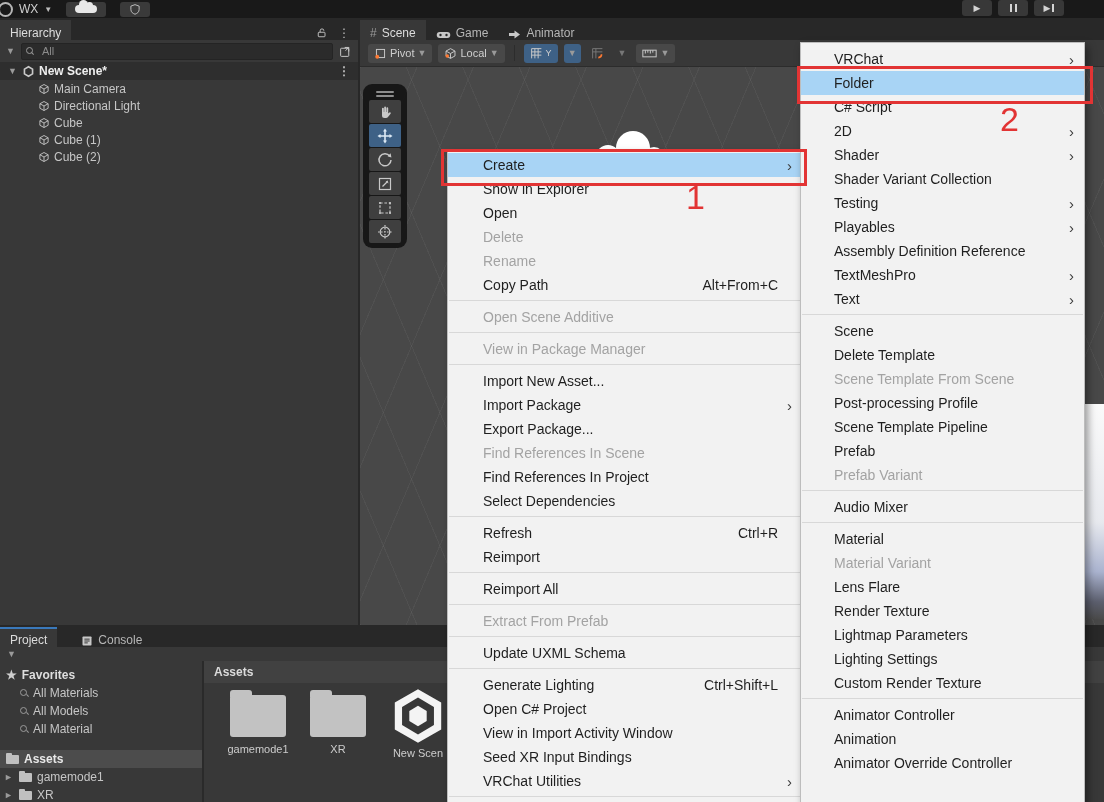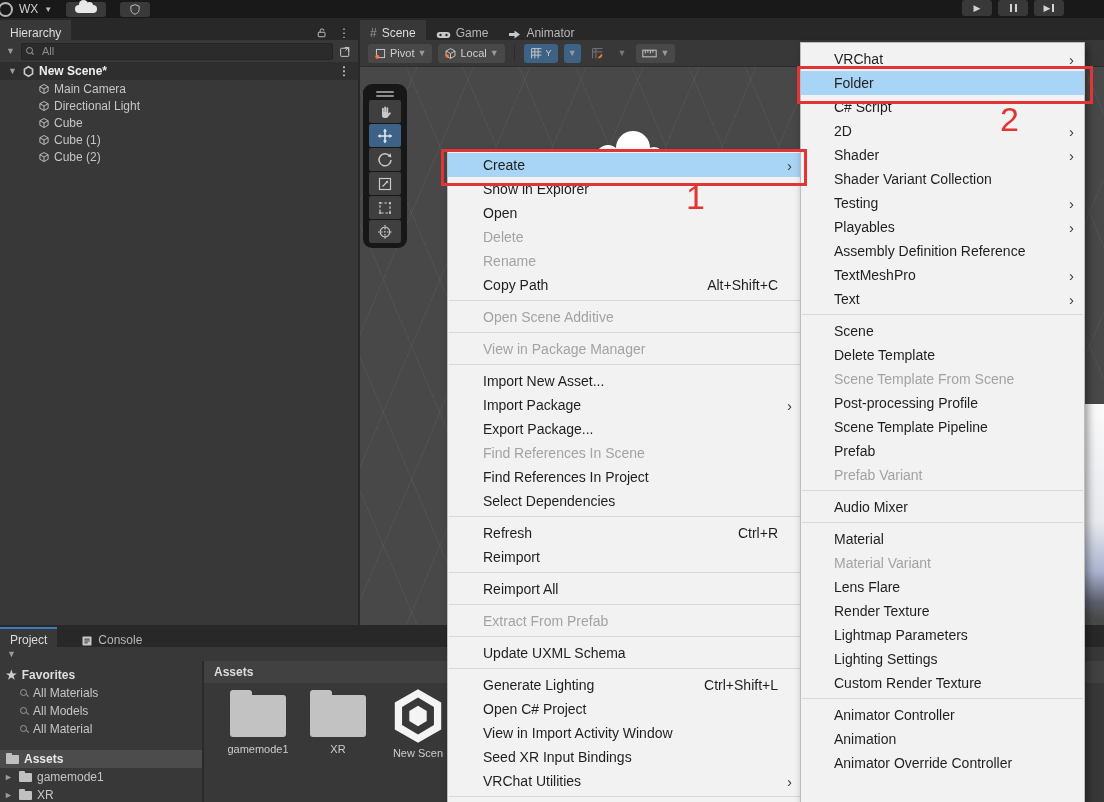--- a/index.html
+++ b/index.html
@@ -430,21 +430,21 @@
         <span class="mi-shortcut"></span>
         <span class="mi-arrow"></span>
       </div>
       <div class="mi disabled">
         <span class="mi-label">Rename</span>
         <span class="mi-shortcut"></span>
         <span class="mi-arrow"></span>
       </div>
       <div class="mi">
         <span class="mi-label">Copy Path</span>
-        <span class="mi-shortcut">Alt+Shift+C</span>
+        <span class="mi-shortcut">Alt+From+C</span>
         <span class="mi-arrow"></span>
       </div>
       <div class="menu-sep"></div>
       <div class="mi disabled">
         <span class="mi-label">Open Scene Additive</span>
         <span class="mi-shortcut"></span>
         <span class="mi-arrow"></span>
       </div>
       <div class="menu-sep"></div>
       <div class="mi disabled">

